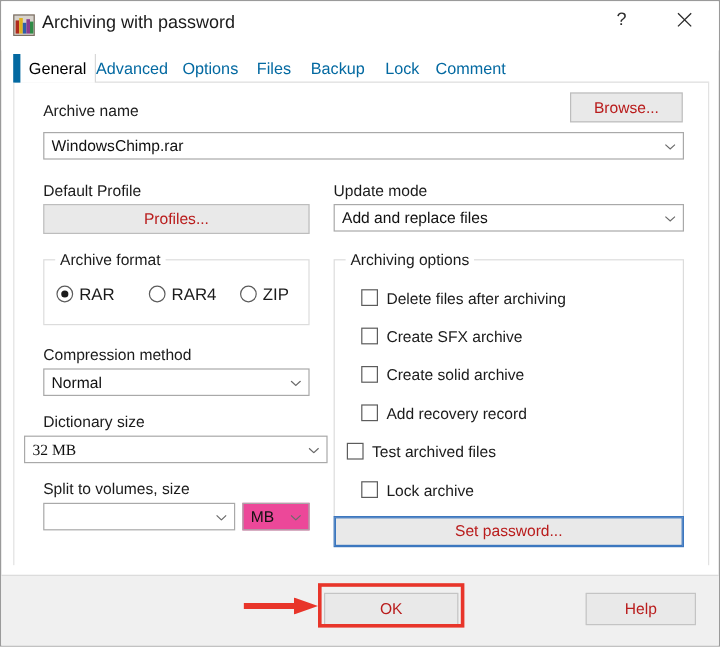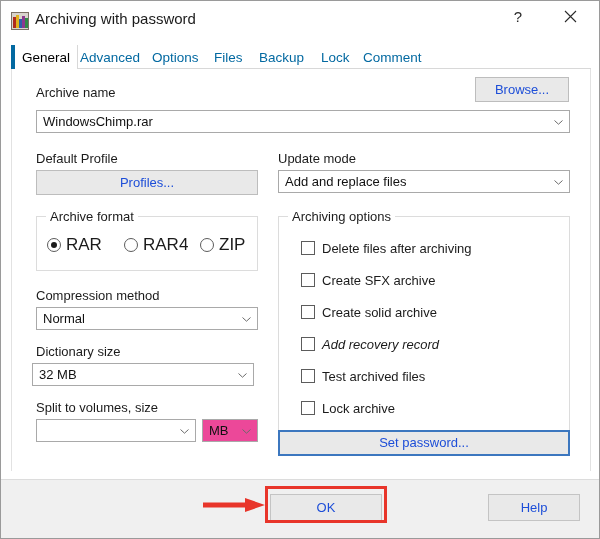--- a/index.html
+++ b/index.html
@@ -98,21 +98,21 @@
     padding: 0 7px;
     box-sizing: border-box;
     white-space: nowrap;
     background: transparent;
     border: none;
     cursor: default;
     font-family: "Liberation Sans", sans-serif;
   }
   .tab.active {
     background: #ffffff;
-    border-left: 4px solid #0369a1;
+    border-left: 6px solid #0369a1;
     border-right: 1px solid #d8d8d8;
     color: #000000;
   }
 
   
   .content {
     position: absolute;
     left: 10px; top: 68px;
     width: 580px; height: 402px;
     background: #ffffff;
@@ -155,21 +155,21 @@
   }
   .combo .chev svg { display: block; }
 
   .btn {
     position: absolute;
     height: 25px;
     background: #e9e9e9;
     border: 1px solid #bdbdbd;
     box-sizing: border-box;
     font-size: 13px;
-    color: #1d4ed8;
+    color: #b91c1c;
     line-height: 23px;
     text-align: center;
     white-space: nowrap;
     cursor: default;
     font-family: "Liberation Sans", sans-serif;
     padding: 0;
   }
   .btn.focused {
     border: 1px solid #3c77bf;
     outline: 1px solid #3c77bf;
@@ -212,21 +212,21 @@
   .radio.on .dot::after {
     content: "";
     position: absolute;
     left: 3px; top: 3px;
     width: 6px; height: 6px;
     border-radius: 50%;
     background: #1b1b1b;
   }
   .radio .rtxt {
     margin-left: 5px;
-    font-size: 17px;
+    font-size: 14px;
     color: #1b1b1b;
     white-space: nowrap;
   }
 
   
   .check {
     position: absolute;
     height: 18px;
     display: flex;
     align-items: center;
@@ -361,21 +361,21 @@
     <div class="combo" style="left:24px; top:238px; width:222px;padding-left:20px;">
       <div class="val">Normal</div>
       <span class="chev">
         <svg width="9" height="5" viewBox="0 0 9 5">
             <path d="M0.5 0.5 L4.5 4.2 L8.5 0.5" stroke="#6b6b6b" stroke-width="1" fill="none"></path>
           </svg>
       </span>
     </div>
 
     <div class="lbl" style="left:24px; top:275px;">Dictionary size</div>
-    <div class="combo" style="left:20px; top:294px; width:222px;">
+    <div class="combo" style="left:8px; top:294px; width:253px;font-family:Liberation Serif, serif;">
       <div class="val">32 MB</div>
       <span class="chev">
         <svg width="9" height="5" viewBox="0 0 9 5">
             <path d="M0.5 0.5 L4.5 4.2 L8.5 0.5" stroke="#6b6b6b" stroke-width="1" fill="none"></path>
           </svg>
       </span>
     </div>
 
     <div class="lbl" style="left:24px; top:331px;">Split to volumes, size</div>
     <div class="combo" style="left:24px; top:350px; width:160px;">
@@ -402,25 +402,25 @@
         <span class="ctxt">Delete files after archiving</span>
       </div>
       <div class="check" style="left:22px; top:54px;">
         <span class="box"></span>
         <span class="ctxt">Create SFX archive</span>
       </div>
       <div class="check" style="left:22px; top:86px;justify-content:center;">
         <span class="box"></span>
         <span class="ctxt">Create solid archive</span>
       </div>
-      <div class="check" style="left:22px; top:118px;font-style:italic;">
+      <div class="check" style="left:22px; top:118px;">
         <span class="box"></span>
         <span class="ctxt">Add recovery record</span>
       </div>
-      <div class="check" style="left:22px; top:150px;align-items:center;">
+      <div class="check" style="left:10px; top:150px;align-items:center;">
         <span class="box"></span>
         <span class="ctxt">Test archived files</span>
       </div>
       <div class="check" style="left:22px; top:182px;">
         <span class="box"></span>
         <span class="ctxt">Lock archive</span>
       </div>
     </div>
 
     <button class="btn focused" style="left:266px; top:361px; width:292px; height:26px; line-height:24px;">Set password...</button>

